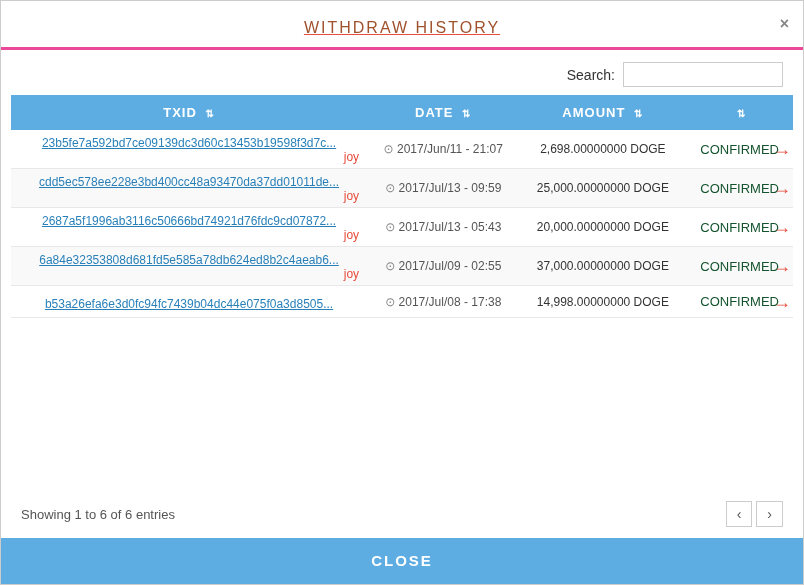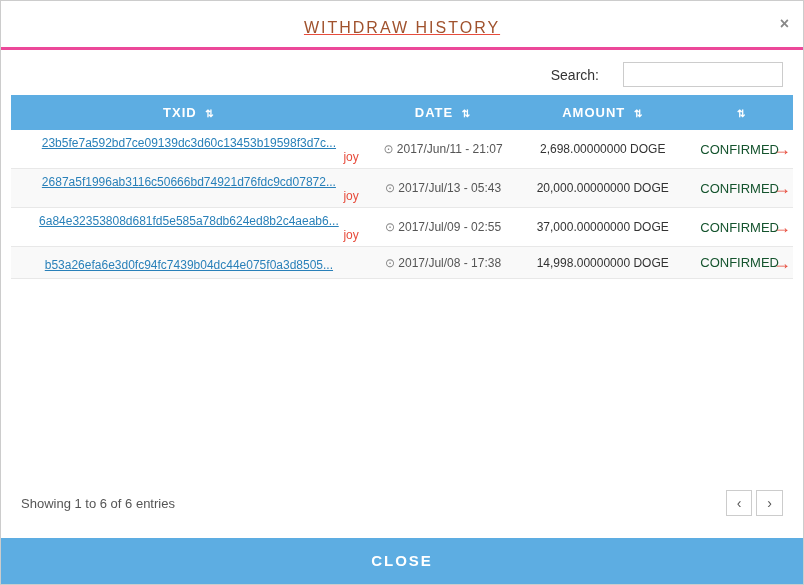--- a/index.html
+++ b/index.html
@@ -42,21 +42,21 @@
       cursor: pointer;
       color: #888;
       font-size: 16px;
       font-weight: bold;
     }
     .search-bar {
       display: flex;
       justify-content: flex-end;
       align-items: center;
       padding: 12px 20px 8px;
-      gap: 24px;
+      gap: 8px;
     }
     .search-label {
       font-size: 14px;
       color: #333;
     }
     .search-input {
       border: 1px solid #ccc;
       padding: 4px 8px;
       font-size: 13px;
       width: 160px;
@@ -168,21 +168,21 @@
       padding: 4px 10px;
       cursor: pointer;
       font-size: 14px;
       color: #555;
     }
     .modal-footer {
       background: #5dade2;
       text-align: center;
       padding: 14px;
       cursor: pointer;
-      margin-top: 12px;
+      margin-top: 1px;
     }
     .close-btn {
       color: #fff;
       font-size: 15px;
       font-weight: bold;
       letter-spacing: 2px;
       cursor: pointer;
       background: none;
       border: none;
       font-family: Arial, sans-serif;
@@ -225,20 +225,29 @@
         </tr>
       </thead>
       <tbody id="table-body">
       <tr>
             <td class="txid-cell">
               <a class="txid-link">23b5fe7a592bd7ce09139dc3d60c13453b19598f3d7c...</a>
               <span class="user-name">joy</span>
             </td>
             <td class="date-cell"><span style="color:#888;">⊙</span> 2017/Jun/11 - 21:07</td>
             <td class="amount-cell">2,698.00000000 DOGE</td>
+            <td class="status-cell"><span class="status-confirmed">CONFIRMED</span><span class="arrow-red">→</span></td>
+          </tr>
+          <tr>
+            <td class="txid-cell">
+              <a class="txid-link">cdd5ec578ee228e3bd400cc48a93470da37dd01011de...</a>
+              <span class="user-name">joy</span>
+            </td>
+            <td class="date-cell"><span style="color:#888;">⊙</span> 2017/Jul/13 - 09:59</td>
+            <td class="amount-cell">25,000.00000000 DOGE</td>
             <td class="status-cell"><span class="status-confirmed">CONFIRMED</span><span class="arrow-red">→</span></td>
           </tr>
           <tr>
             <td class="txid-cell">
               <a class="txid-link">2687a5f1996ab3116c50666bd74921d76fdc9cd07872...</a>
               <span class="user-name">joy</span>
             </td>
             <td class="date-cell"><span style="color:#888;">⊙</span> 2017/Jul/13 - 05:43</td>
             <td class="amount-cell">20,000.00000000 DOGE</td>
             <td class="status-cell"><span class="status-confirmed">CONFIRMED</span><span class="arrow-red">→</span></td>

